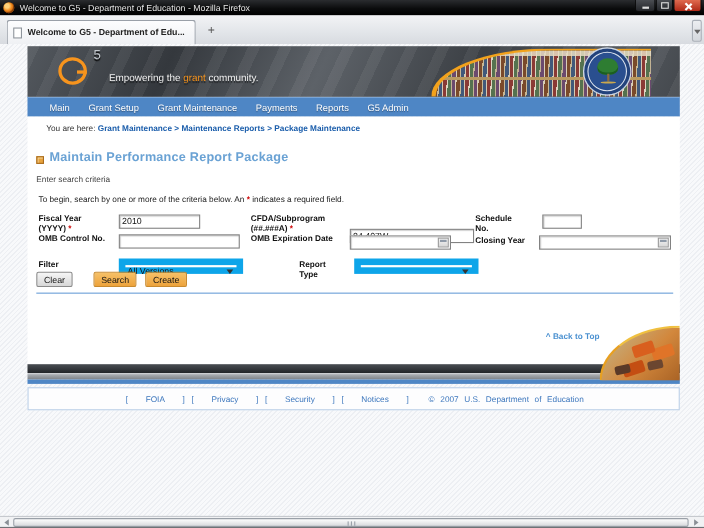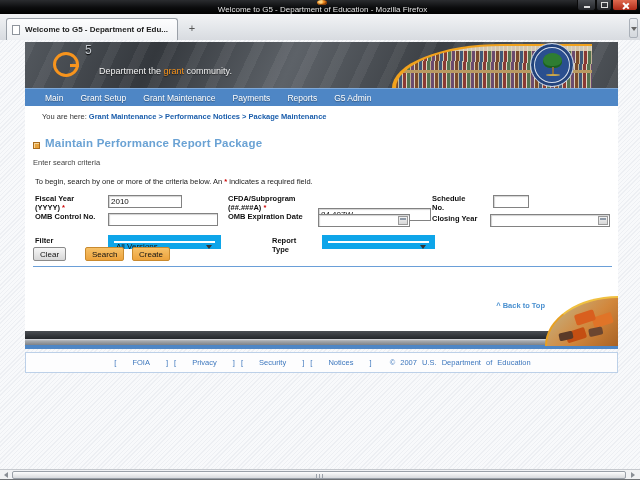--- a/index.html
+++ b/index.html
@@ -3,21 +3,21 @@
 <meta charset="utf-8">
 <style>
   * { margin:0; padding:0; box-sizing:border-box; }
   html,body { width:640px; height:480px; overflow:hidden;
     font-family:"Liberation Sans","DejaVu Sans",sans-serif; background:#000; }
   .window { position:relative; width:640px; height:480px; background:#e9ebee; }
 
   
   .titlebar { position:absolute; top:0; left:0; width:640px; height:14px;
     background:linear-gradient(180deg,#2a2c2f 0%,#0b0c0d 55%,#000 100%);
-    display:flex; align-items:center;flex-direction:column; }
+    display:flex; align-items:center; }
   .fficon { width:10px; height:10px; margin-left:3px; border-radius:50%;
     background:radial-gradient(circle at 35% 35%, #ffd27a 0 20%, #f28c1e 45%, #c2590e 90%);
     box-shadow:inset -1px -1px 1px #7c3a08; }
   .wintitle { color:#e6e6e6; font-size:8px; margin-left:5px; white-space:nowrap;
     text-shadow:0 1px 1px #000; }
   .winbtns { position:absolute; right:2px; top:0; display:flex; }
   .wbtn { height:11px; border:1px solid #0a0a0a; border-top:none;
     border-radius:0 0 3px 3px; background:linear-gradient(180deg,#4a4d52,#232529);
     display:flex; align-items:center; justify-content:center; }
   .wbtn.min { width:19px; } .wbtn.max { width:16px; }
@@ -190,21 +190,21 @@
     <div class="newtab">+</div>
     <div class="tablist"></div>
   </div>
 
   <div class="viewport">
     <div class="content">
 
       <div class="band-top">
         <div class="g-logo"></div>
         <div class="g-five">5</div>
-        <div class="tagline"><span>Department the </span><span class="hl">grant</span><span> community.</span></div>
+        <div class="tagline"><span>Empowering the </span><span class="hl">grant</span><span> community.</span></div>
         <div class="shelf"></div>
         <div class="seal">
           <span class="foliage"></span>
           <span class="trunk"></span>
           <span class="ground"></span>
         </div>
       </div>
 
       <div class="nav">
         <span class="nav-item">Main</span>
@@ -214,21 +214,21 @@
         <span class="nav-item">Reports</span>
         <span class="nav-item">G5 Admin</span>
       </div>
 
       <div class="white-area">
 
         <div class="breadcrumb">
           <span>You are here:</span>
           <span class="bc-link">Grant Maintenance</span>
           <span class="bc-sep">&gt;</span>
-          <span class="bc-link">Performance Notices</span>
+          <span class="bc-link">Maintenance Reports</span>
           <span class="bc-sep">&gt;</span>
           <span class="bc-link">Package Maintenance</span>
         </div>
 
         <div class="page-title-row">
           <div class="bullet"></div>
           <div class="page-title">Maintain Performance Report Package</div>
         </div>
 
         <div class="subtitle">Enter search criteria</div>

